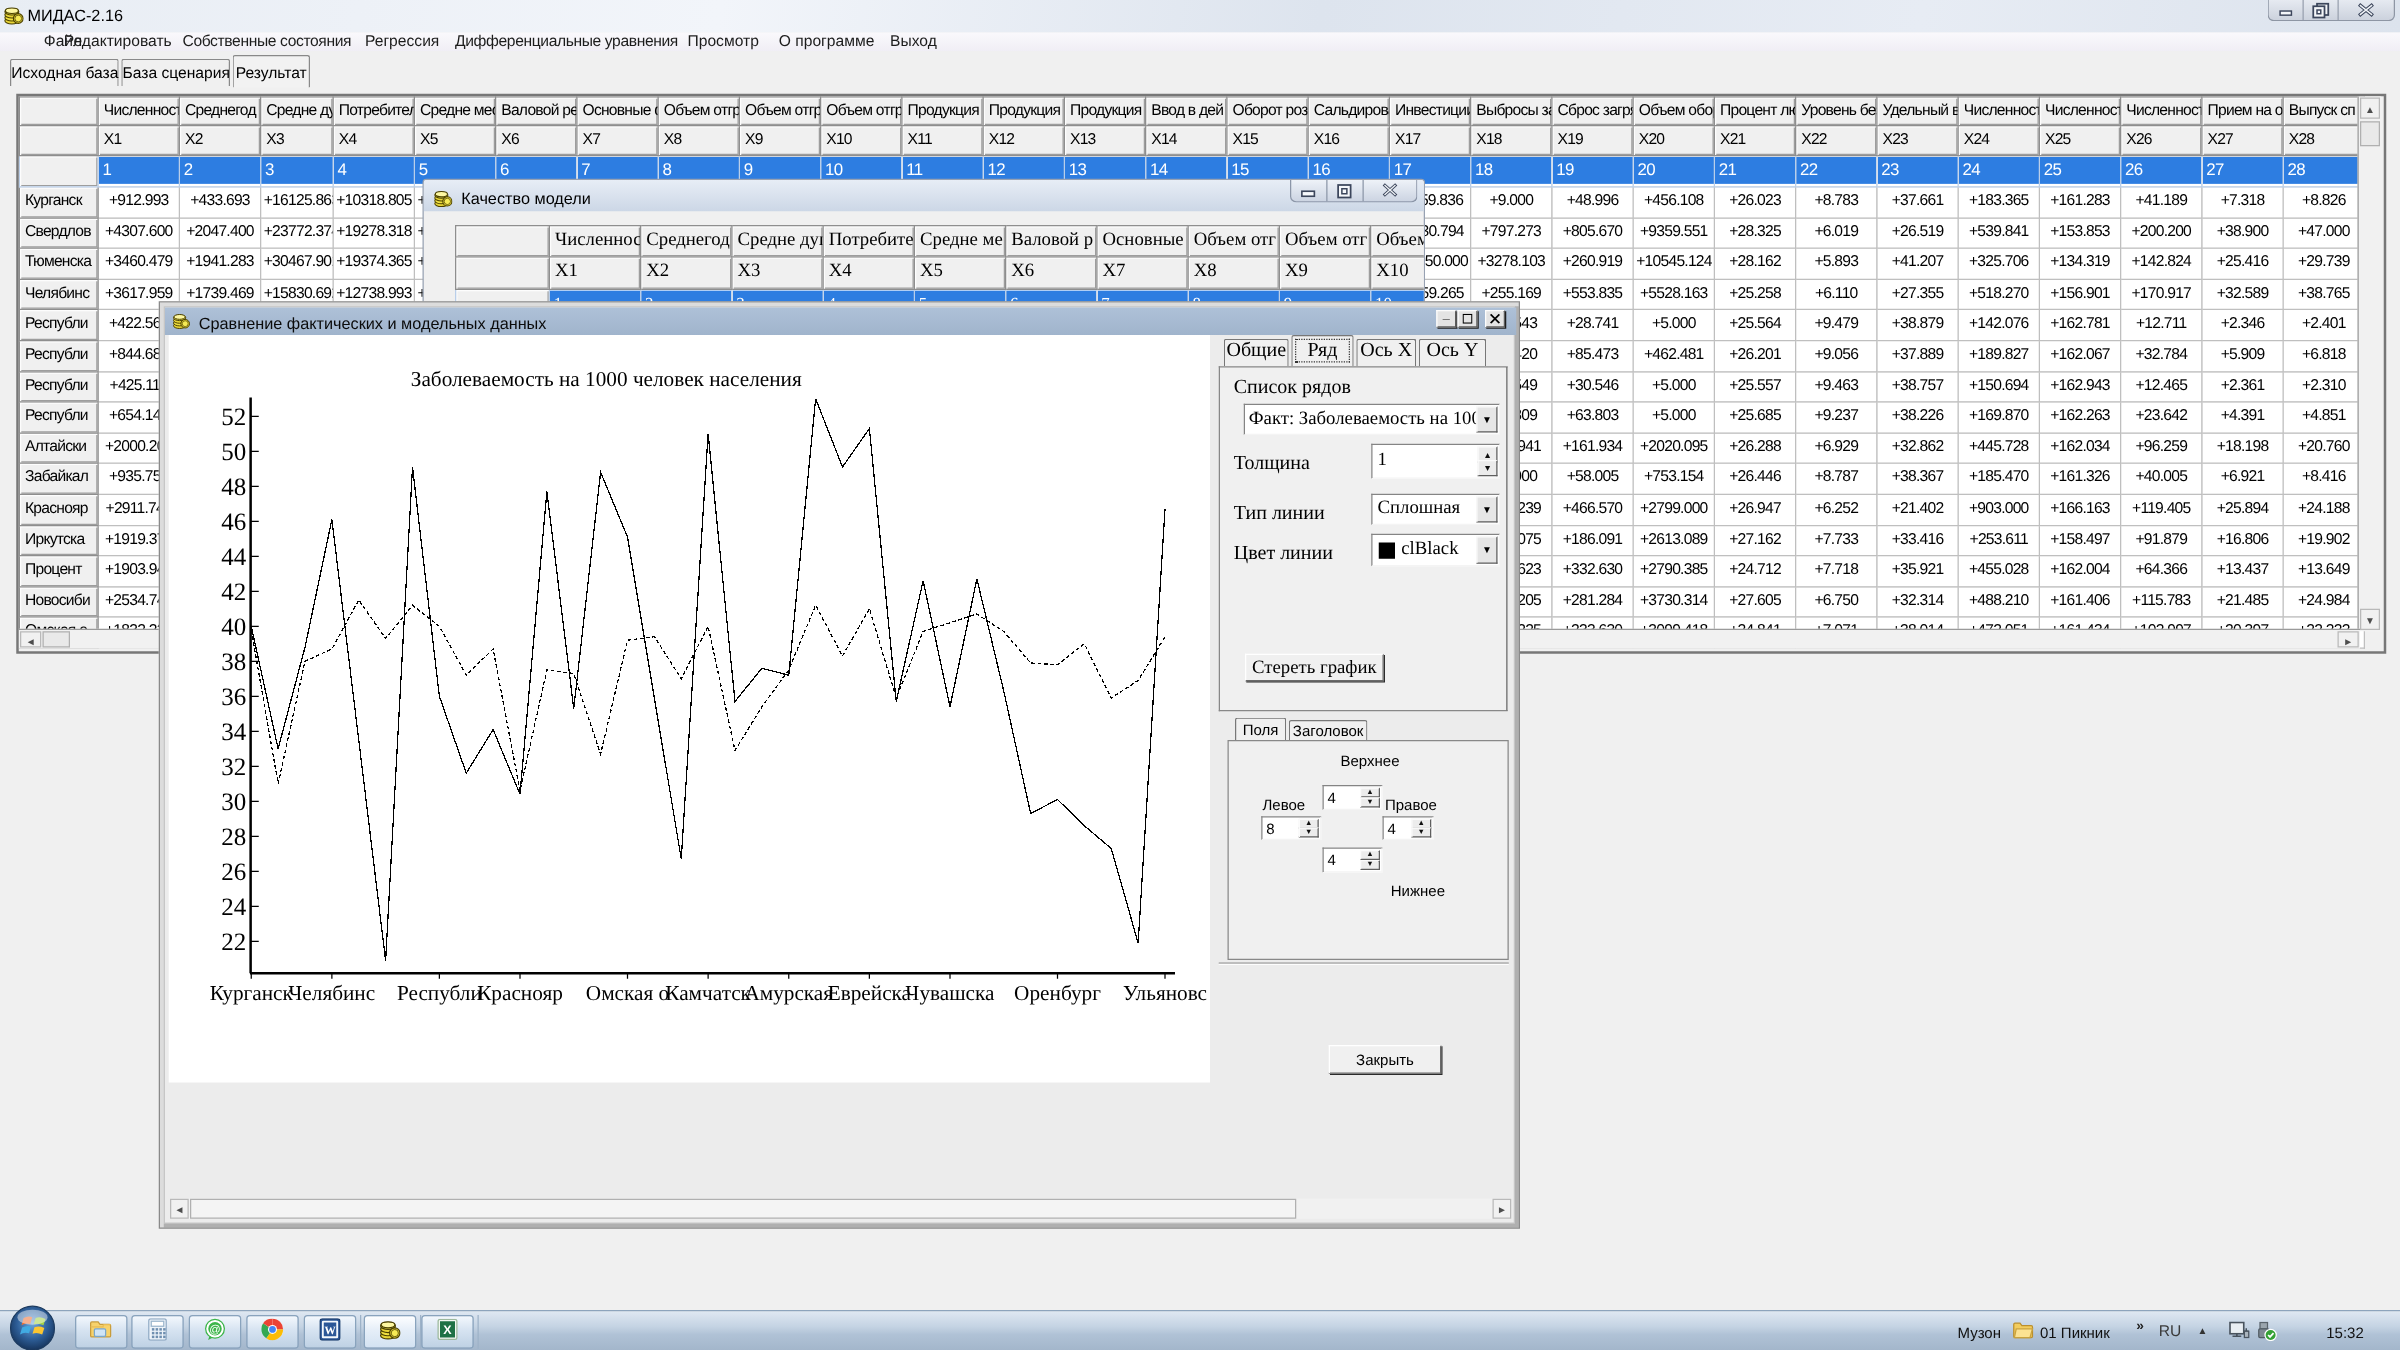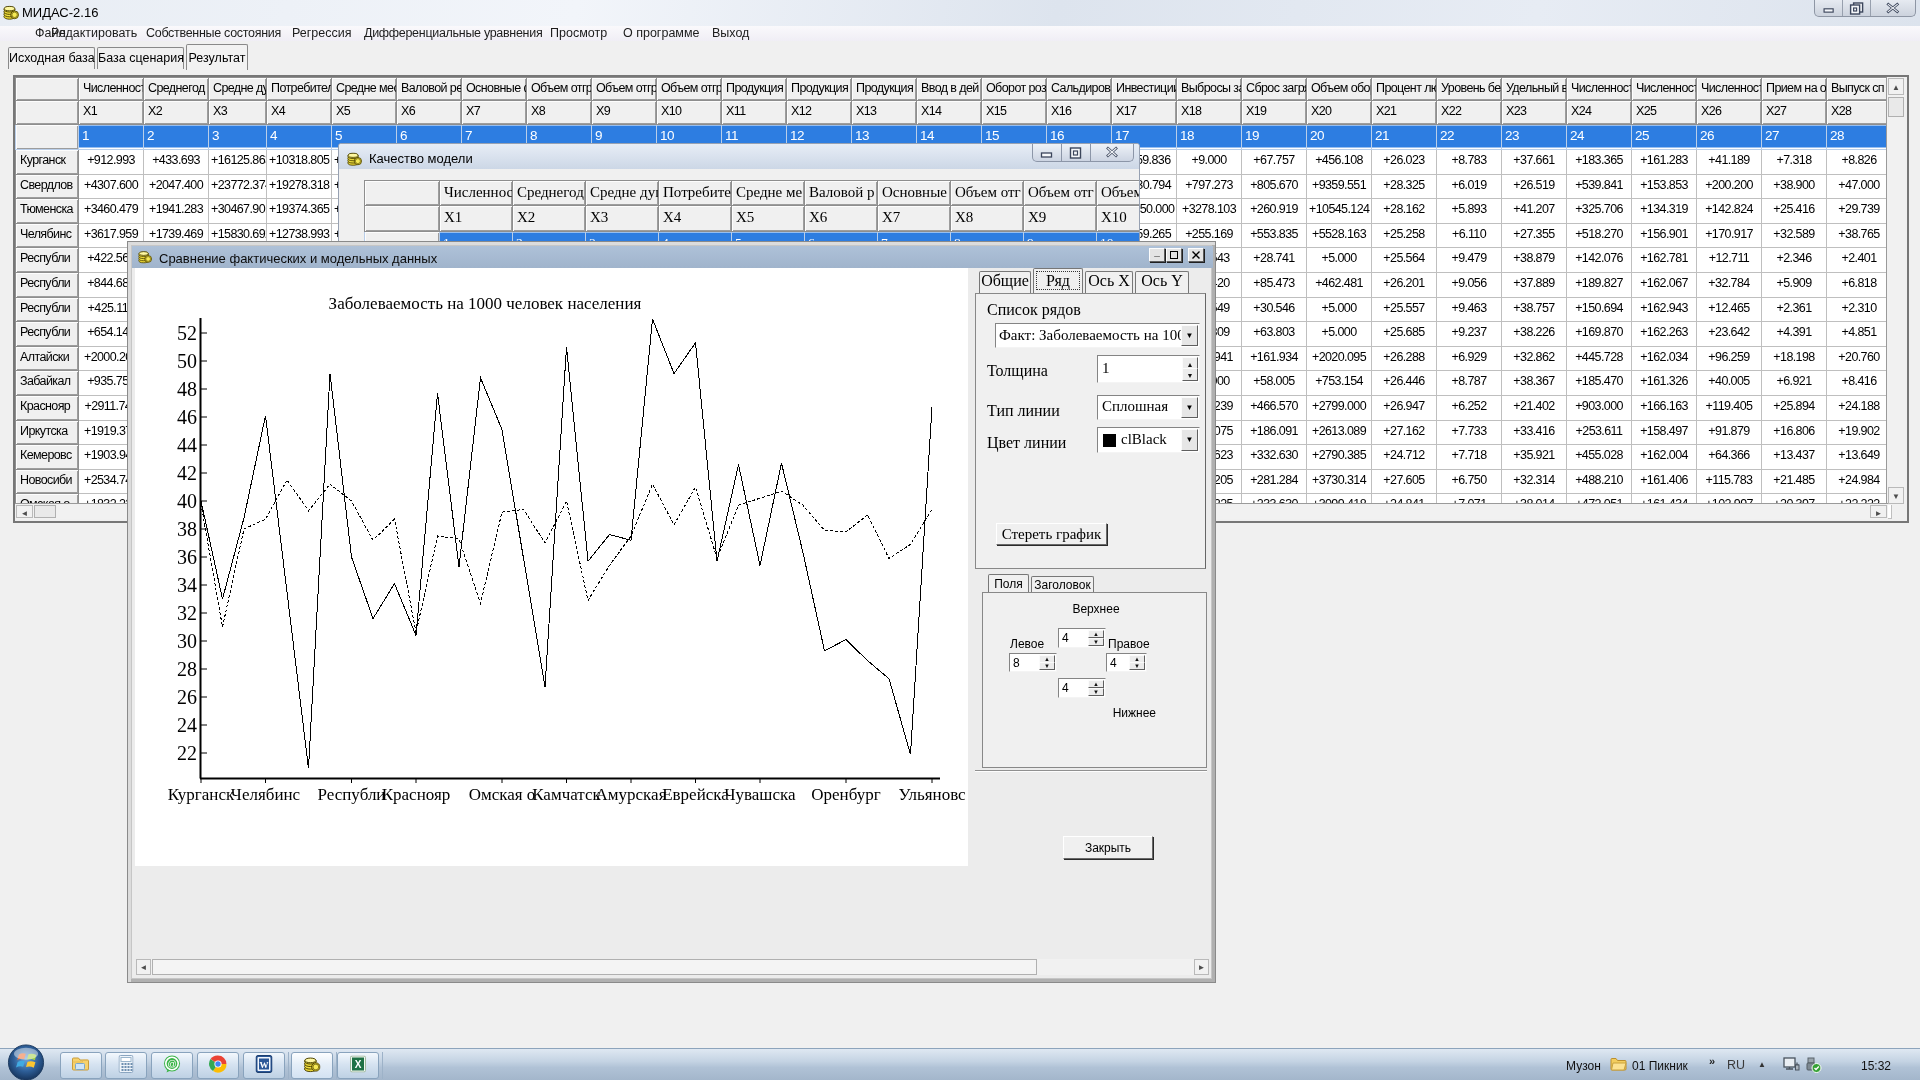--- a/index.html
+++ b/index.html
@@ -218,21 +218,21 @@
           <td class="" style=""></td>
           <td class="" style=""></td>
           <td class="" style=""></td>
           <td class="" style=""></td>
           <td class="" style=""></td>
           <td class="" style=""></td>
           <td class="" style=""></td>
           <td class="" style=""></td>
           <td class="" style="">+1159.836</td>
           <td class="" style="">+9.000</td>
-          <td class="" style="">+67.757</td>
+          <td class="" style="">+48.996</td>
           <td class="" style="">+456.108</td>
           <td class="" style="">+26.023</td>
           <td class="" style="">+8.783</td>
           <td class="" style="">+37.661</td>
           <td class="" style="">+183.365</td>
           <td class="" style="">+161.283</td>
           <td class="" style="">+41.189</td>
           <td class="" style="">+7.318</td>
           <td class="" style="">+8.826</td>
         </tr>
@@ -571,21 +571,21 @@
           <td class="" style="">+27.162</td>
           <td class="" style="">+7.733</td>
           <td class="" style="">+33.416</td>
           <td class="" style="">+253.611</td>
           <td class="" style="">+158.497</td>
           <td class="" style="">+91.879</td>
           <td class="" style="">+16.806</td>
           <td class="" style="">+19.902</td>
         </tr>
 <tr class="" style="height:24.6px">
-          <td class="f" style="">Кемеровс</td>
+          <td class="f" style="">Процент</td>
           <td class="" style="">+1903.941</td>
           <td class="" style=""></td>
           <td class="" style=""></td>
           <td class="" style=""></td>
           <td class="" style=""></td>
           <td class="" style=""></td>
           <td class="" style=""></td>
           <td class="" style=""></td>
           <td class="" style=""></td>
           <td class="" style=""></td>

